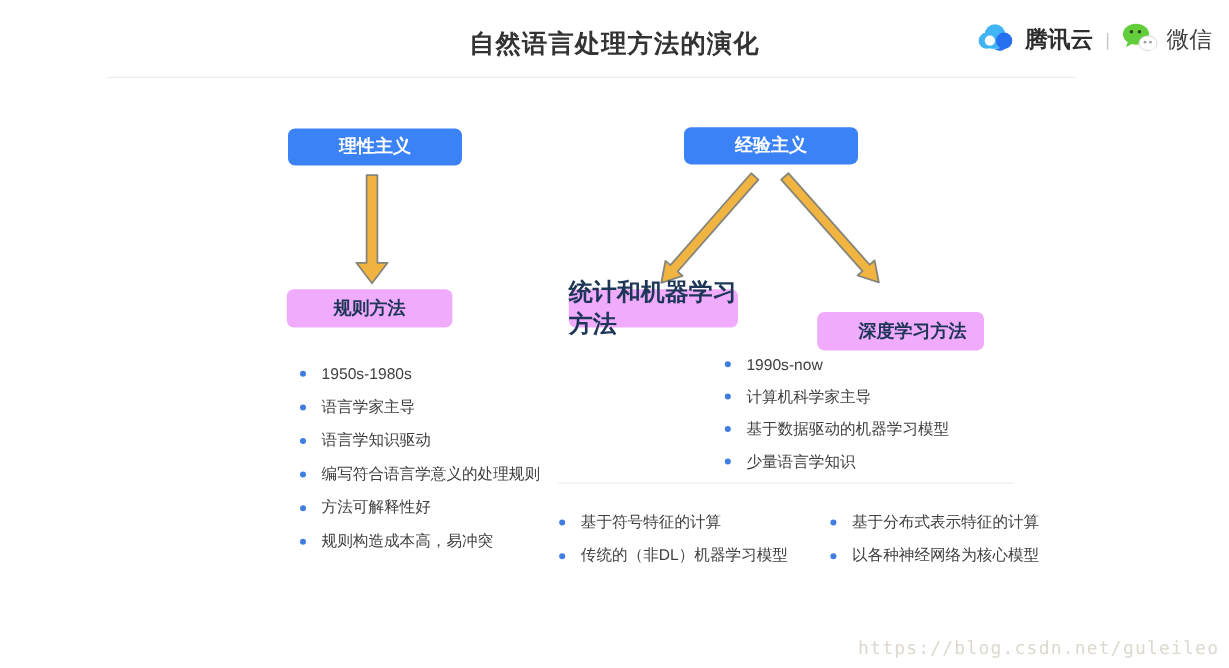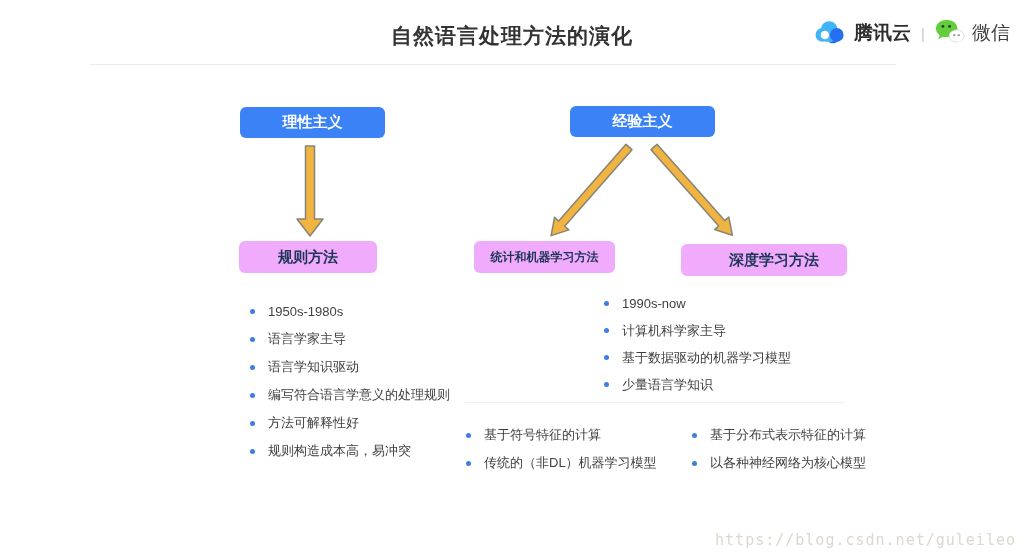--- a/index.html
+++ b/index.html
@@ -32,22 +32,22 @@
 
   
   .node { position:absolute; display:flex; align-items:center; justify-content:center;
     border-radius:6px; }
   .node-top { background:#3b82f6; color:#ffffff; font-weight:bold; font-size:15px; }
   .node-method { background:#f0abfc; color:#1d3657; font-weight:bold; font-size:15px; }
 
   #node-rational   { left:240px; top:107px; width:145px; height:31px; }
   #node-empirical  { left:570px; top:106px; width:145px; height:31px; }
   #node-rule       { left:239px; top:241px; width:138px; height:32px; }
-  #node-stat       { left:474px; top:241px; width:141px; height:32px; font-size:12px; }
-  #node-deep       { left:681px; top:244px; width:166px; height:32px;padding-left:20px; }
+  #node-stat       { left:474px; top:241px; width:141px; height:32px; font-size:20px; }
+  #node-deep       { left:681px; top:260px; width:139px; height:32px;padding-left:20px; }
 
   
   .arrow-layer { position:absolute; inset:0; pointer-events:none; }
 
   
   .blist { position:absolute; }
   .li { display:flex; align-items:center; height:28px; font-size:13px; color:#3f3f3f; }
   .dot { width:5px; height:5px; border-radius:50%; background:#3f7de0; margin-right:13px; flex-shrink:0; }
   #list-rule      { left:250px; top:297px; }
   #list-shared    { left:604px; top:290px; }

